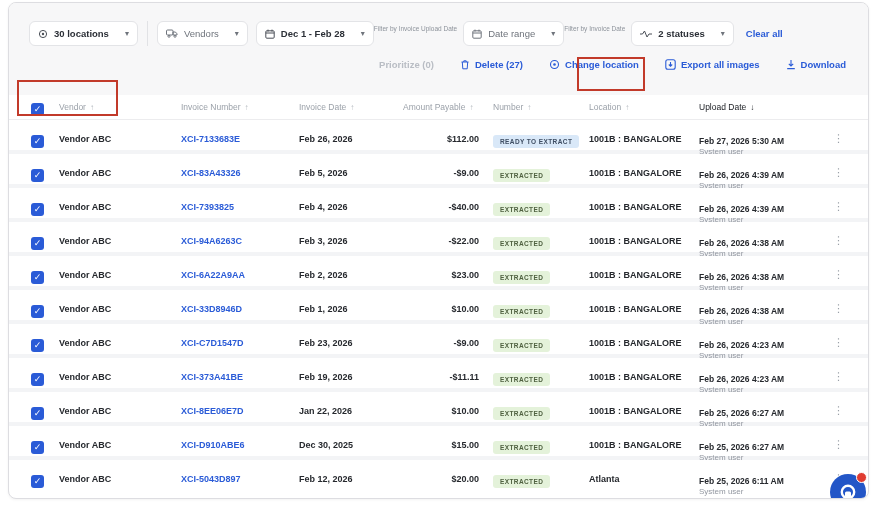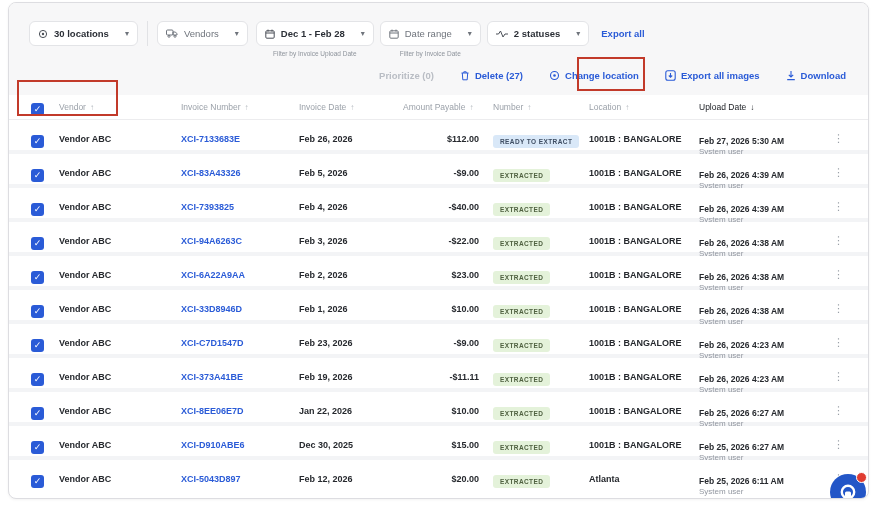--- a/index.html
+++ b/index.html
@@ -5,21 +5,21 @@
   * { margin:0; padding:0; box-sizing:border-box; }
   html,body { width:877px; height:505px; background:#ffffff; font-family:"Liberation Sans", sans-serif; }
   .panel {
     position:absolute; left:8px; top:2px; width:861px; height:497px;
     background:#fff; border:1px solid #dddde1; border-radius:8px;
     overflow:hidden; box-shadow:0 1px 3px rgba(0,0,0,.05);
   }
   
   .topbar { background:#f7f7f8; height:92px; padding:18px 14px 0 20px; }
   .filter-row { display:flex; align-items:flex-start; }
-  .pill-group { display:flex; flex-direction:column; align-items:center; }
+  .pill-group { display:flex; flex-direction:row; }
   .pill {
     display:flex; align-items:center; gap:6px; height:25px; background:#fff;
     border:1px solid #e3e4e7; border-radius:6px; padding:0 8px; cursor:pointer;
     font-size:9.5px; color:#2b2f36; white-space:nowrap;
   }
   .pill .plabel { font-weight:bold; color:#2b2f36; }
   .pill .plabel.muted { font-weight:normal; color:#6f747c; }
   .pill .caret { margin-left:10px; color:#6f747c; font-size:8px; }
   .pill svg { flex:none; }
   .pill-hint { font-size:6.5px; color:#8d939b; margin-top:4px; }
@@ -150,21 +150,21 @@
       <div class="pill">
         <span class="ico">
           <svg width="12" height="8" viewBox="0 0 12 8">
               <polyline points="0,4 2.5,4 4.5,1 7,7 9,4 12,4" fill="none" stroke="#4a4f57" stroke-width="1"></polyline>
             </svg>
         </span>
         <span class="plabel">2 statuses</span>
         <span class="caret">▾</span>
       </div>
 
-      <div class="clear-all">Export all</div>
+      <div class="clear-all">Clear all</div>
 
     </div>
 
     <div class="action-row">
       <div class="action disabled">
         <span>Prioritize (0)</span>
       </div>
       <div class="action">
         <span class="ico">
           <svg width="10" height="11" viewBox="0 0 10 11">

